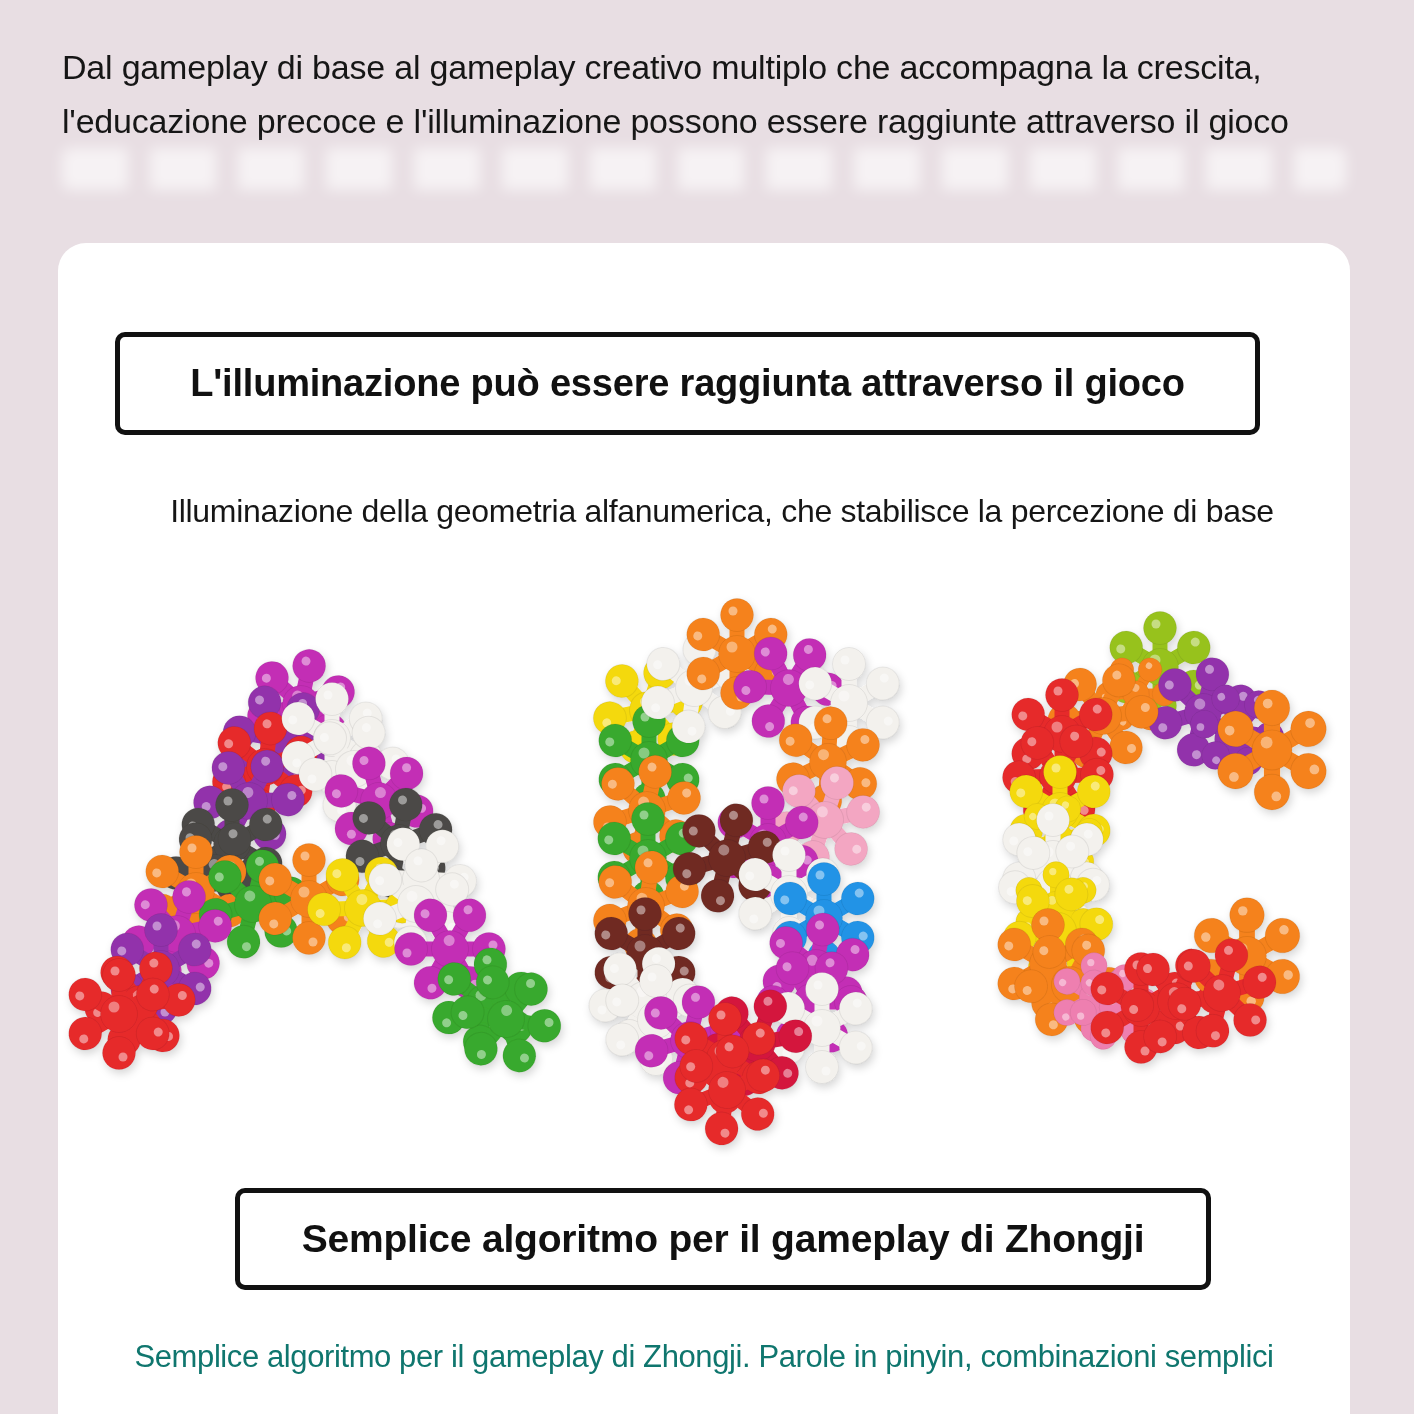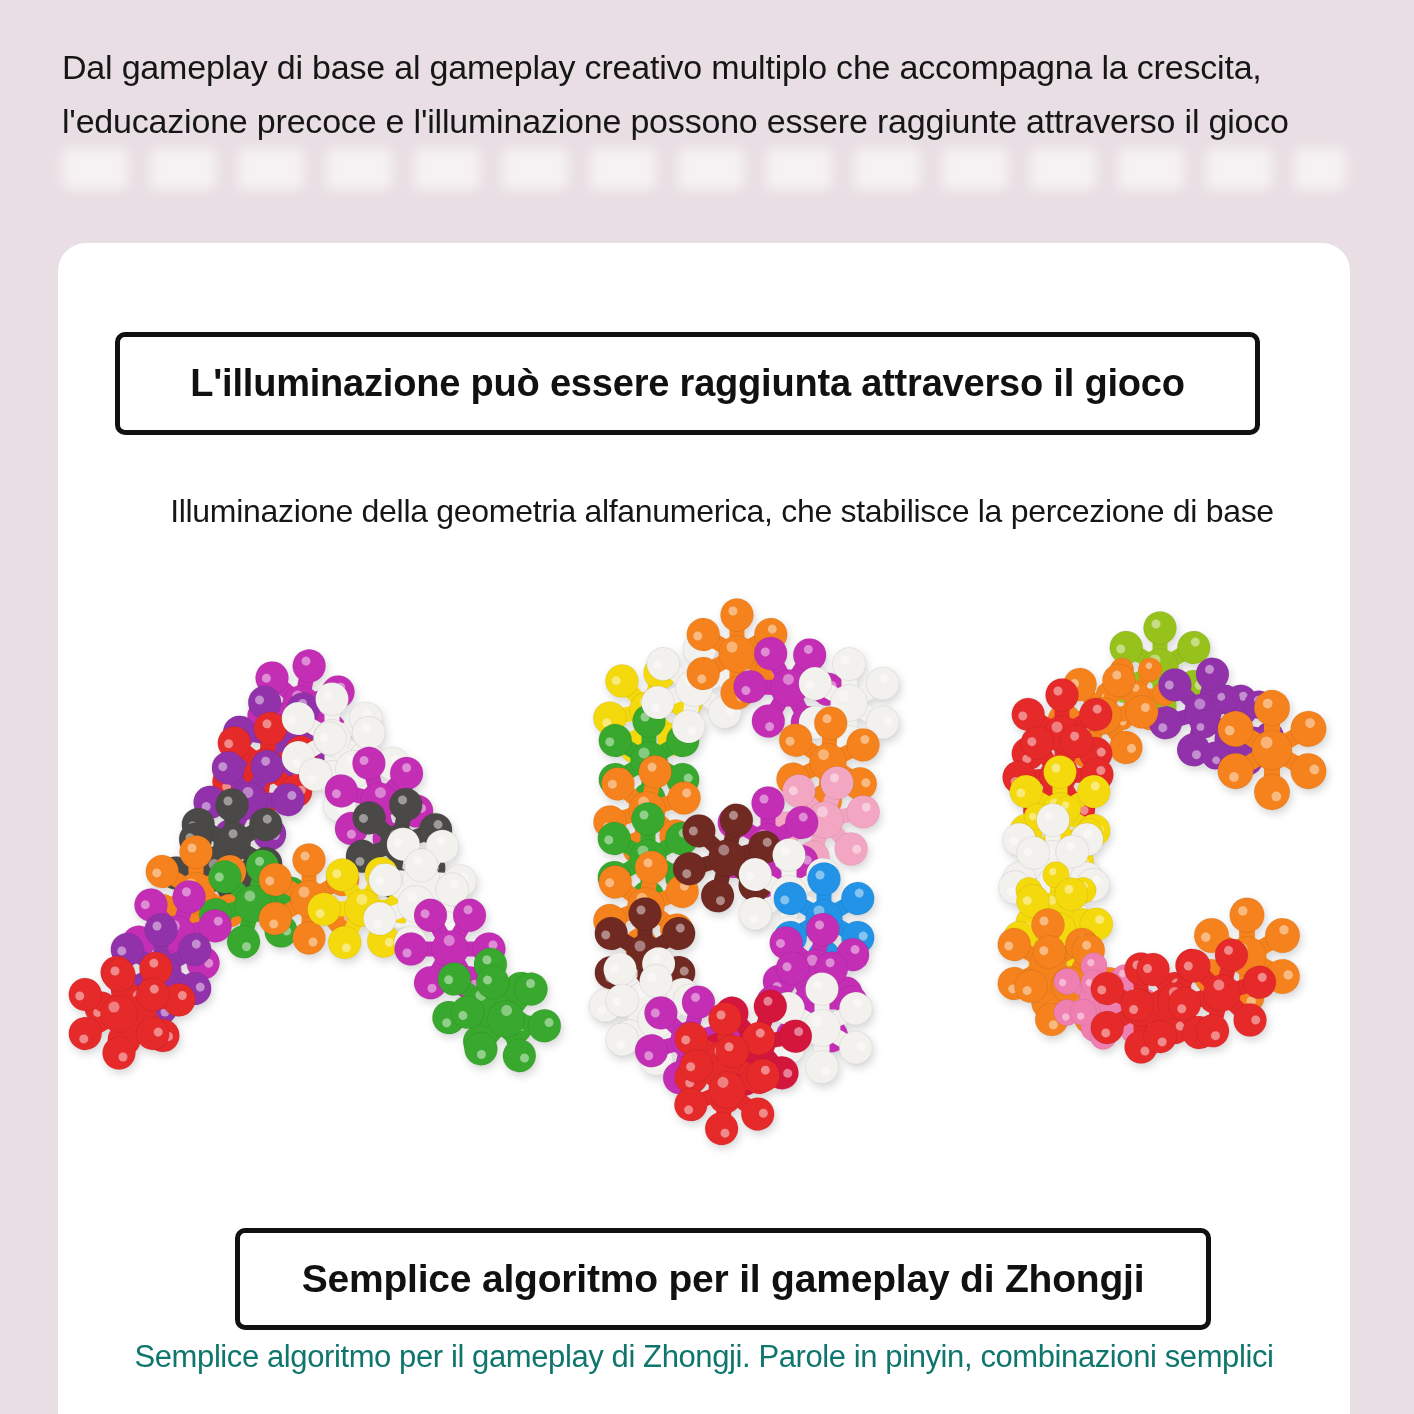--- a/index.html
+++ b/index.html
@@ -37,21 +37,21 @@
 
   .title-box{
     position:absolute;
     border:5px solid #111111;border-radius:10px;
     background:#ffffff;
     display:flex;align-items:center;justify-content:center;
     font-size:38px;font-weight:700;letter-spacing:-0.2px;color:#111111;
     white-space:nowrap;
   }
   .box1{left:57px;top:89px;width:1135px;height:93px;}
-  .box2{left:177px;top:945px;width:966px;height:92px;font-size:39px;margin-top:40px;}
+  .box2{left:177px;top:945px;width:966px;height:92px;font-size:39px;}
 
   .subtitle{
     position:absolute;left:0;right:0;top:250px;
     text-align:center;font-size:32px;letter-spacing:-0.3px;
     color:#161616;white-space:nowrap;margin-left:36px;
   }
 
   .desc{
     position:absolute;left:-10px;right:-10px;top:1096px;
     text-align:center;font-size:31px;letter-spacing:-0.4px;

